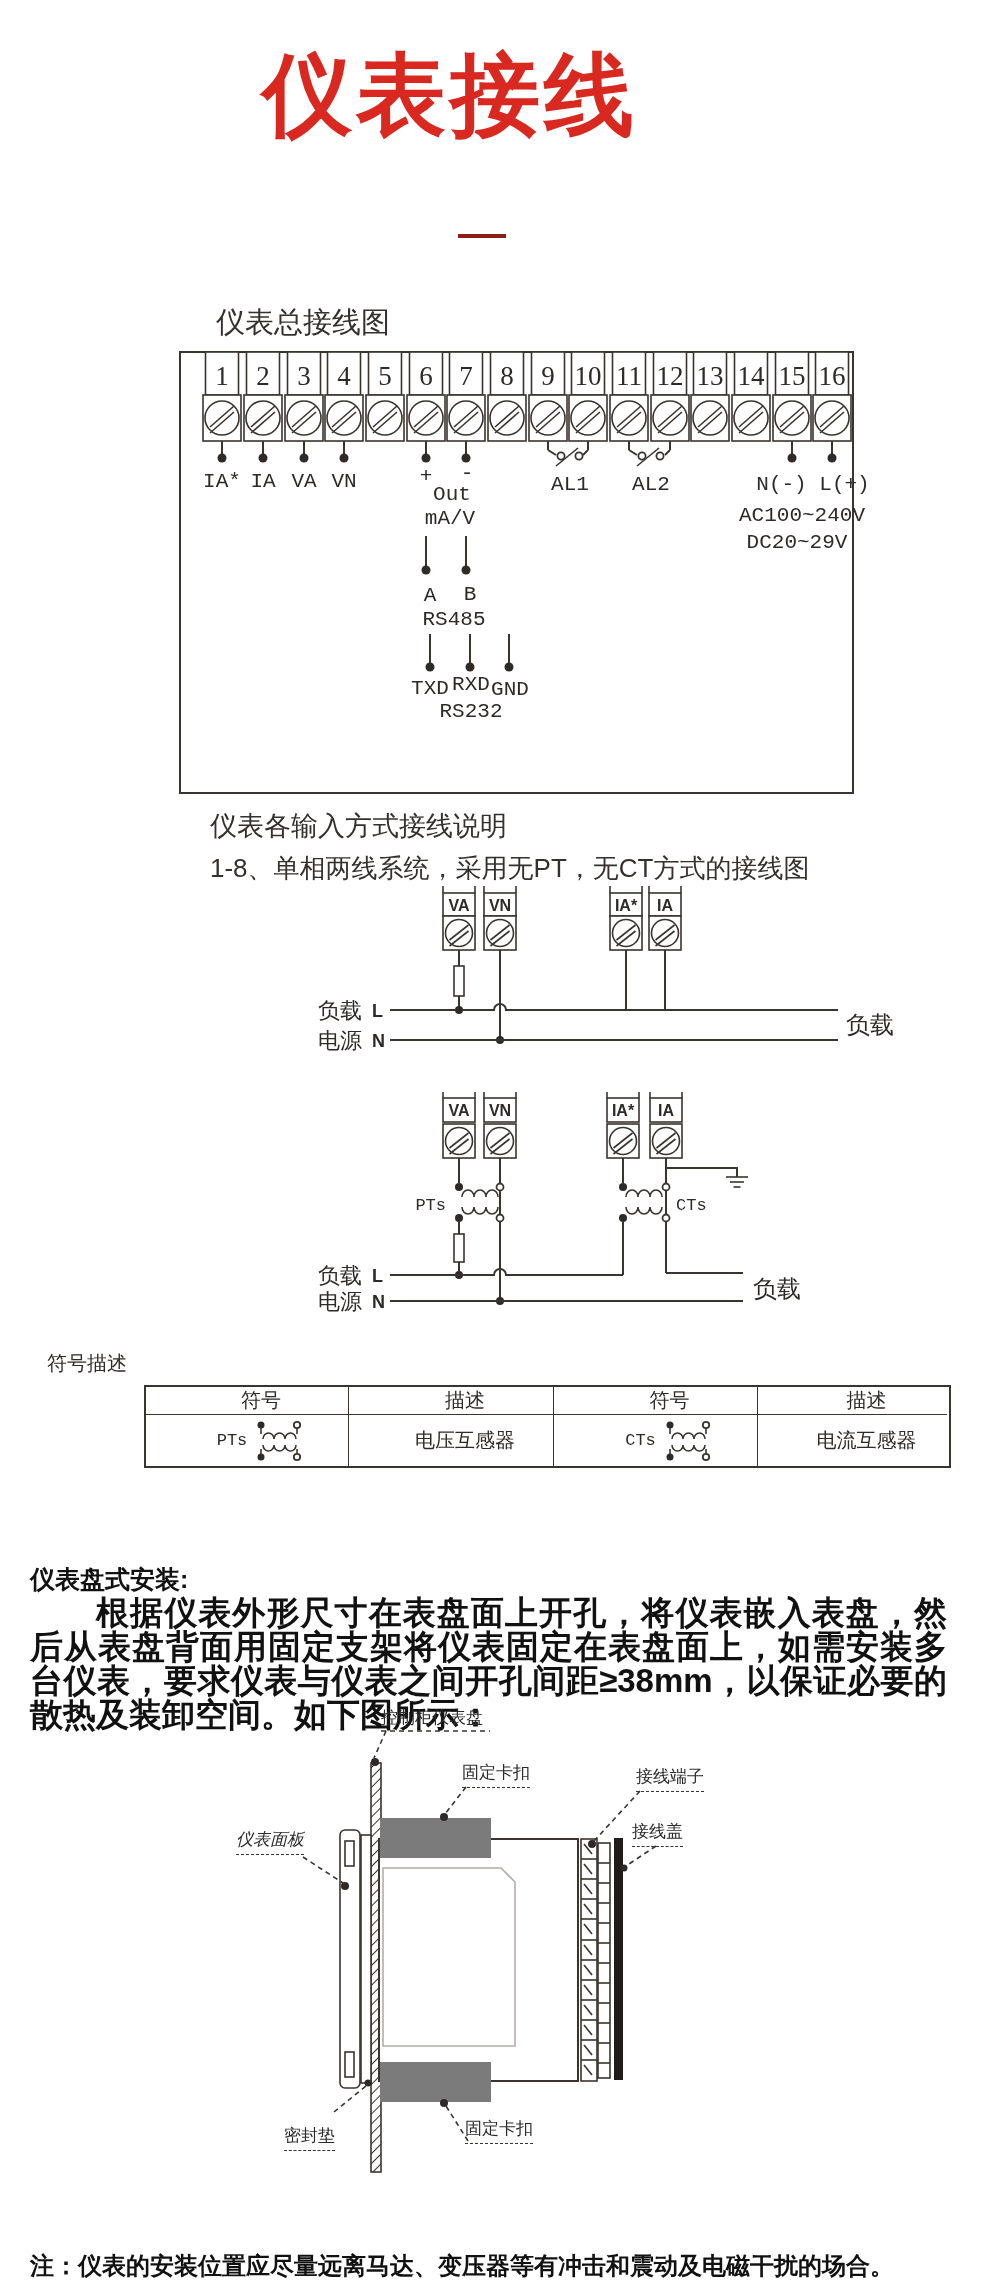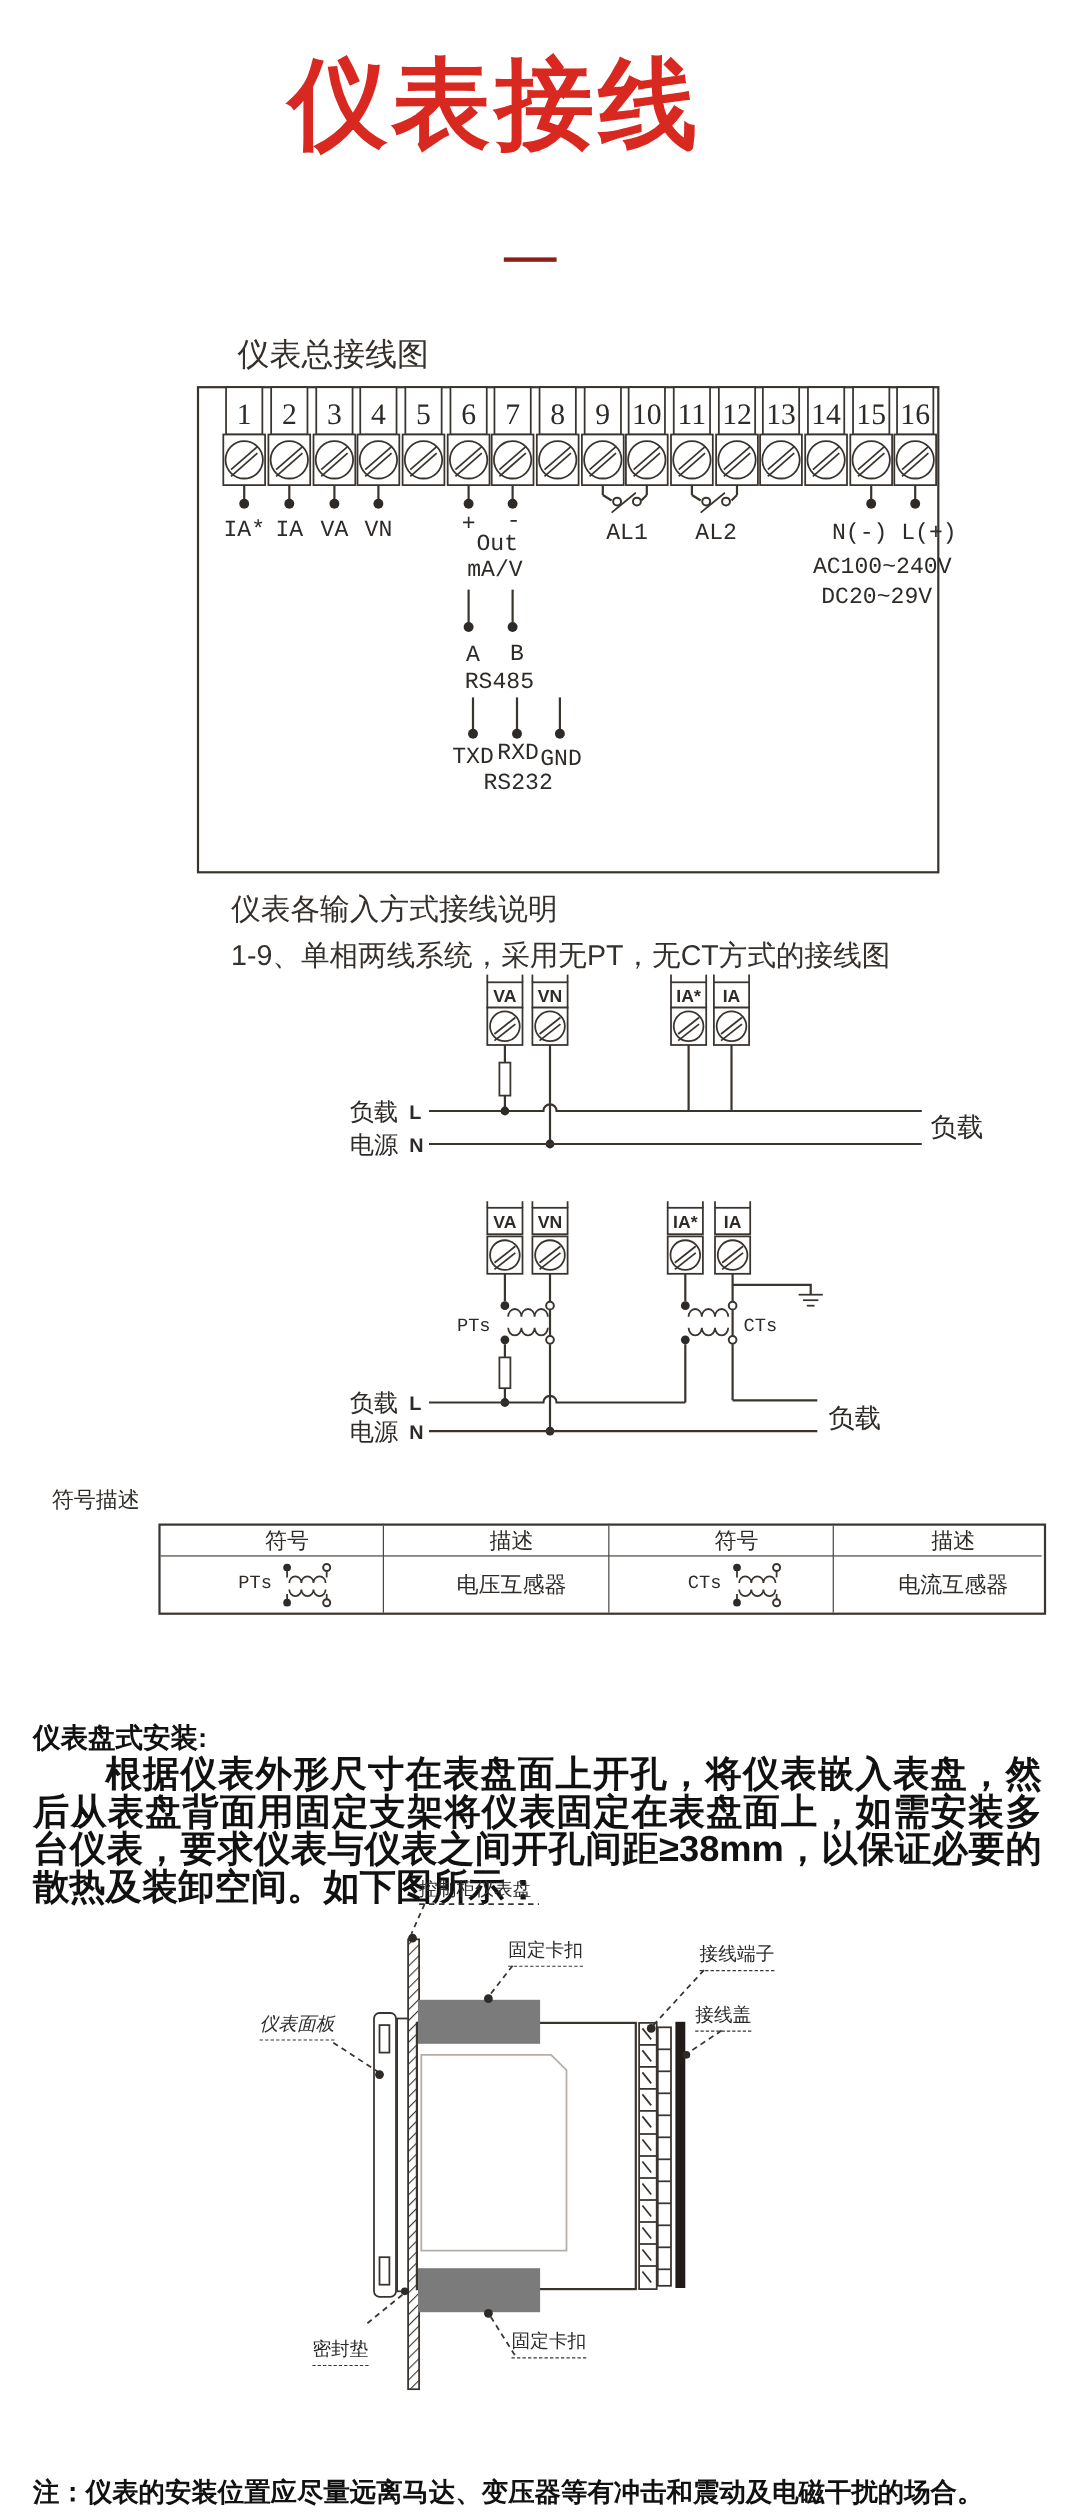--- a/index.html
+++ b/index.html
@@ -225,21 +225,21 @@
       <line class="st" x1="509" y1="634" x2="509" y2="663"></line>
         <circle class="dot" cx="509" cy="667" r="4.5"></circle>
       <text class="mono" x="430" y="694" text-anchor="middle">TXD</text>
       <text class="mono" x="471" y="690" text-anchor="middle">RXD</text>
       <text class="mono" x="510" y="695" text-anchor="middle">GND</text>
       <text class="mono" x="471" y="717" text-anchor="middle">RS232</text>
     </g>
   </svg>
 
   <div class="abs h2" style="left:210px;top:808px;">仪表各输入方式接线说明</div>
-  <div class="abs cap" style="left:210px;top:851px;">1-9、单相两线系统，采用无PT，无CT方式的接线图</div>
+  <div class="abs cap" style="left:210px;top:851px;">1-8、单相两线系统，采用无PT，无CT方式的接线图</div>
 
   <svg style="left:290px;top:880px;" width="620" height="175" viewBox="290 880 620 175">
     <defs>
       <g id="scrB">
         <rect class="st15 fillw" x="-16" y="-17" width="32" height="34"></rect>
         <circle class="st15 fillw" cx="0" cy="0" r="13.5"></circle>
         <line class="st15" x1="-9.5" y1="7" x2="9.5" y2="-8"></line>
         <line class="st15" x1="-9.5" y1="13" x2="9.5" y2="-2"></line>
       </g>
     </defs>

